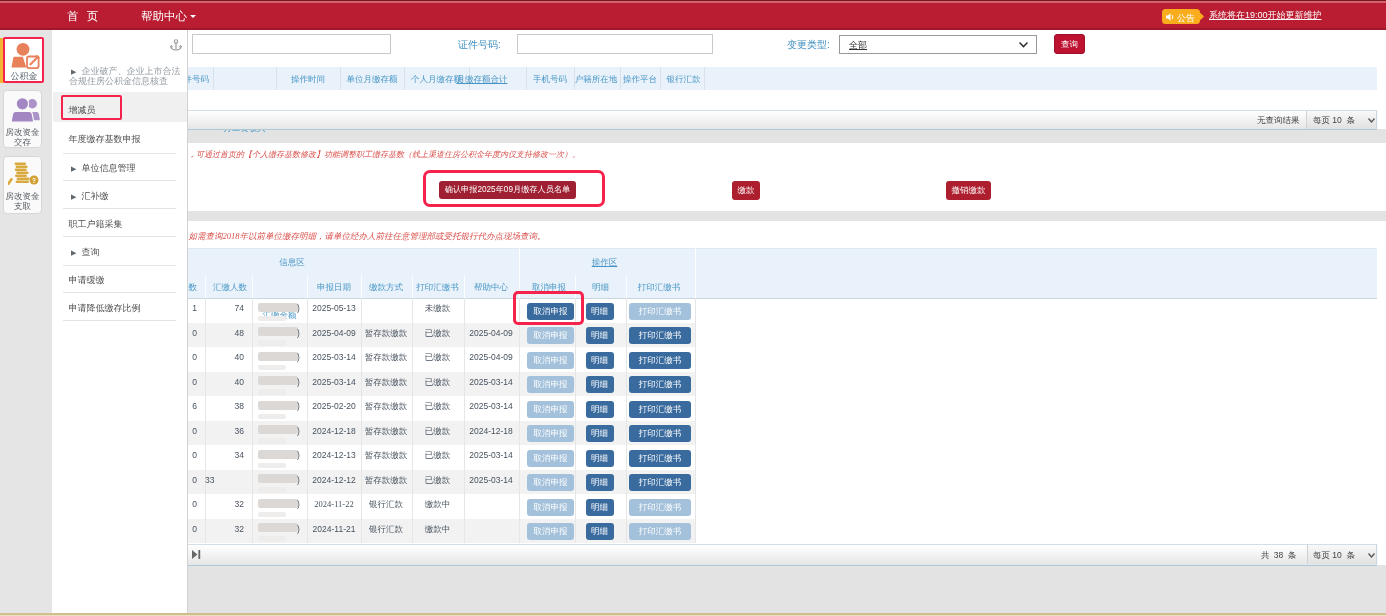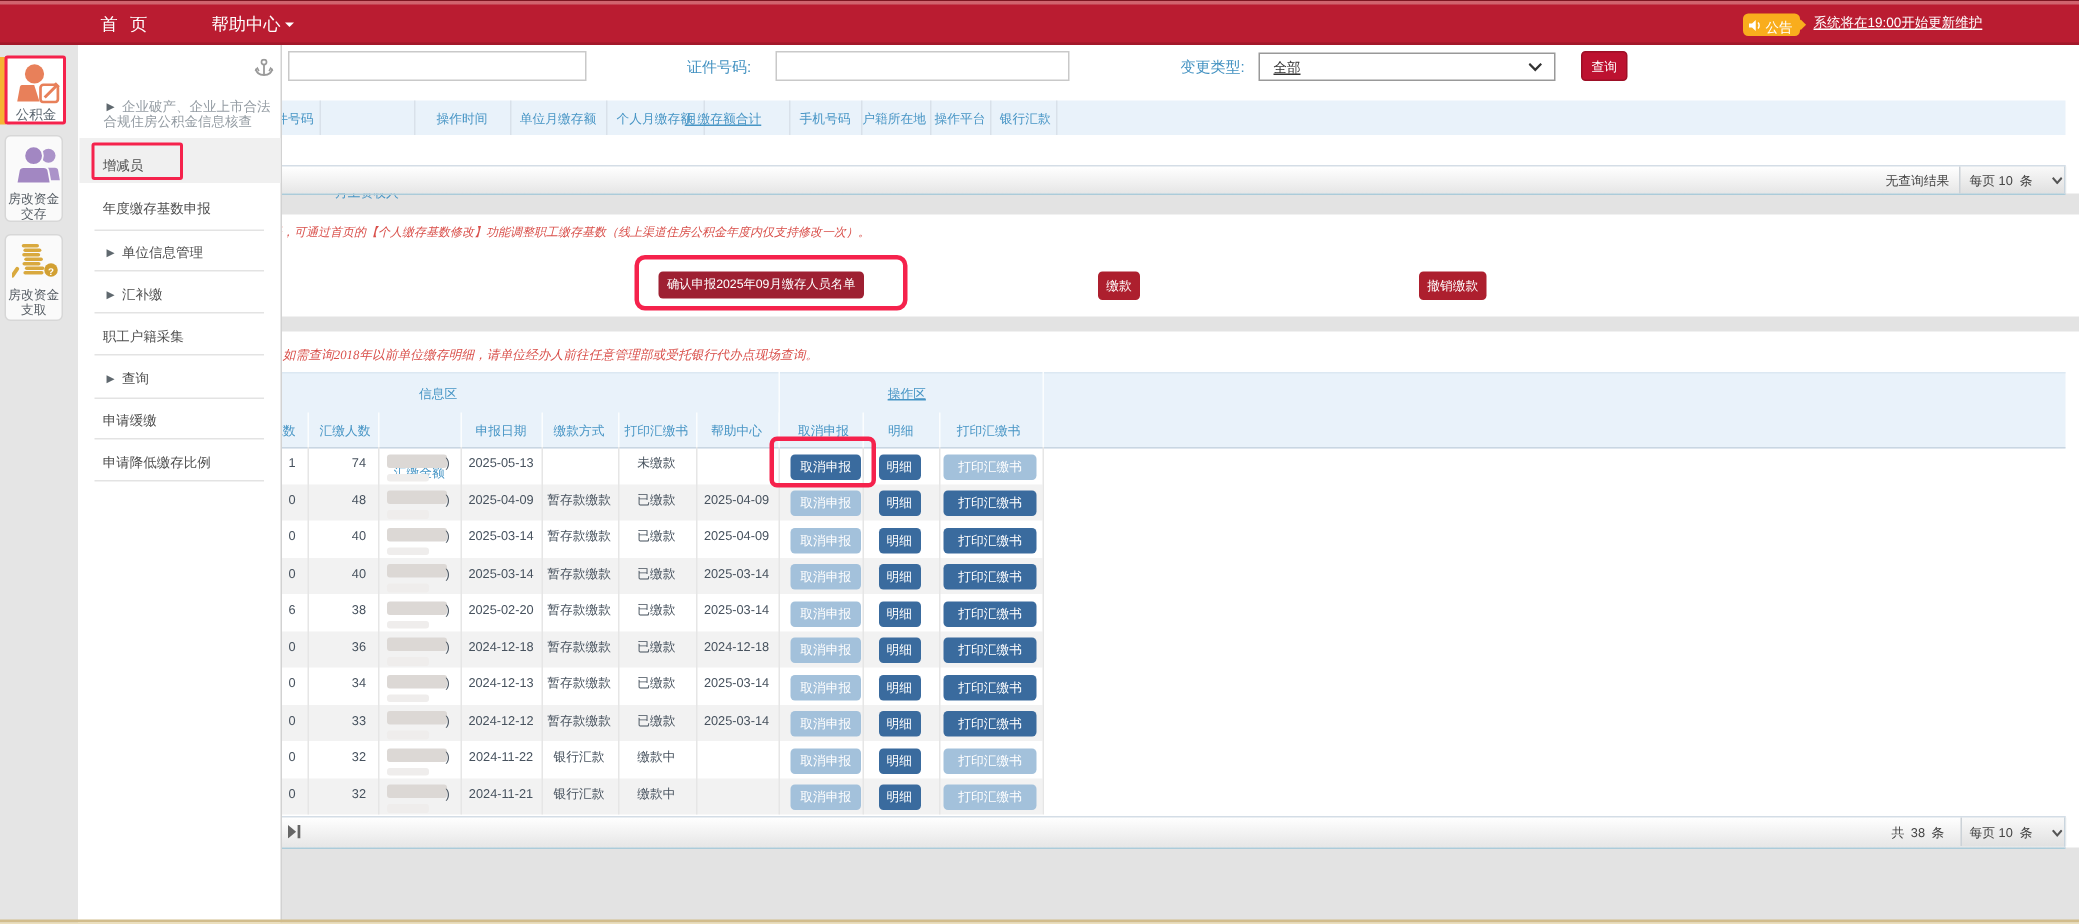--- a/index.html
+++ b/index.html
@@ -188,37 +188,37 @@
 <div class="ab dt" style="left:297px;top:450px;">)</div>
 <div class="blur2" style="left:258px;top:462.5px;"></div>
 <div class="ct dt" style="left:334px;top:450px;">2024-12-13</div>
 <div class="ct dt" style="left:386px;top:450px;">暂存款缴款</div>
 <div class="ct dt" style="left:437.5px;top:450px;">已缴款</div>
 <div class="ct dt" style="left:491px;top:450px;">2025-03-14</div>
 <div class="bbtn dis" style="left:527px;top:449.5px;width:47px;">取消申报</div>
 <div class="bbtn " style="left:585.5px;top:449.5px;width:28px;">明细</div>
 <div class="bbtn " style="left:629px;top:449.5px;width:62px;">打印汇缴书</div>
 <div class="ab dt" style="left:168px;top:474.5px;width:29px;text-align:right;">0</div>
-<div class="ab dt" style="left:205px;top:474.5px;width:39px;text-align:right;">33</div>
+<div class="ab dt" style="left:205px;top:474.5px;width:39px;text-align:left;">33</div>
 <div class="blur1" style="left:258px;top:474px;"></div>
 <div class="ab dt" style="left:297px;top:474.5px;">)</div>
 <div class="blur2" style="left:258px;top:487px;"></div>
 <div class="ct dt" style="left:334px;top:474.5px;">2024-12-12</div>
 <div class="ct dt" style="left:386px;top:474.5px;">暂存款缴款</div>
 <div class="ct dt" style="left:437.5px;top:474.5px;">已缴款</div>
 <div class="ct dt" style="left:491px;top:474.5px;">2025-03-14</div>
 <div class="bbtn dis" style="left:527px;top:474px;width:47px;">取消申报</div>
 <div class="bbtn " style="left:585.5px;top:474px;width:28px;">明细</div>
 <div class="bbtn " style="left:629px;top:474px;width:62px;">打印汇缴书</div>
 <div class="ab dt" style="left:168px;top:499px;width:29px;text-align:right;">0</div>
 <div class="ab dt" style="left:205px;top:499px;width:39px;text-align:right;">32</div>
 <div class="blur1" style="left:258px;top:498.5px;"></div>
 <div class="ab dt" style="left:297px;top:499px;">)</div>
 <div class="blur2" style="left:258px;top:511.5px;"></div>
-<div class="ct dt" style="left:334px;top:499px;">2024-11-22</div>
+<div class="ct dt" style="left:334px;top:499px;font-family:Liberation Serif, serif;">2024-11-22</div>
 <div class="ct dt" style="left:386px;top:499px;">银行汇款</div>
 <div class="ct dt" style="left:437.5px;top:499px;">缴款中</div>
 <div class="bbtn dis" style="left:527px;top:498.5px;width:47px;">取消申报</div>
 <div class="bbtn " style="left:585.5px;top:498.5px;width:28px;">明细</div>
 <div class="bbtn dis" style="left:629px;top:498.5px;width:62px;">打印汇缴书</div>
 <div class="ab dt" style="left:168px;top:523.5px;width:29px;text-align:right;">0</div>
 <div class="ab dt" style="left:205px;top:523.5px;width:39px;text-align:right;">32</div>
 <div class="blur1" style="left:258px;top:523px;"></div>
 <div class="ab dt" style="left:297px;top:523.5px;">)</div>
 <div class="blur2" style="left:258px;top:536px;"></div>

